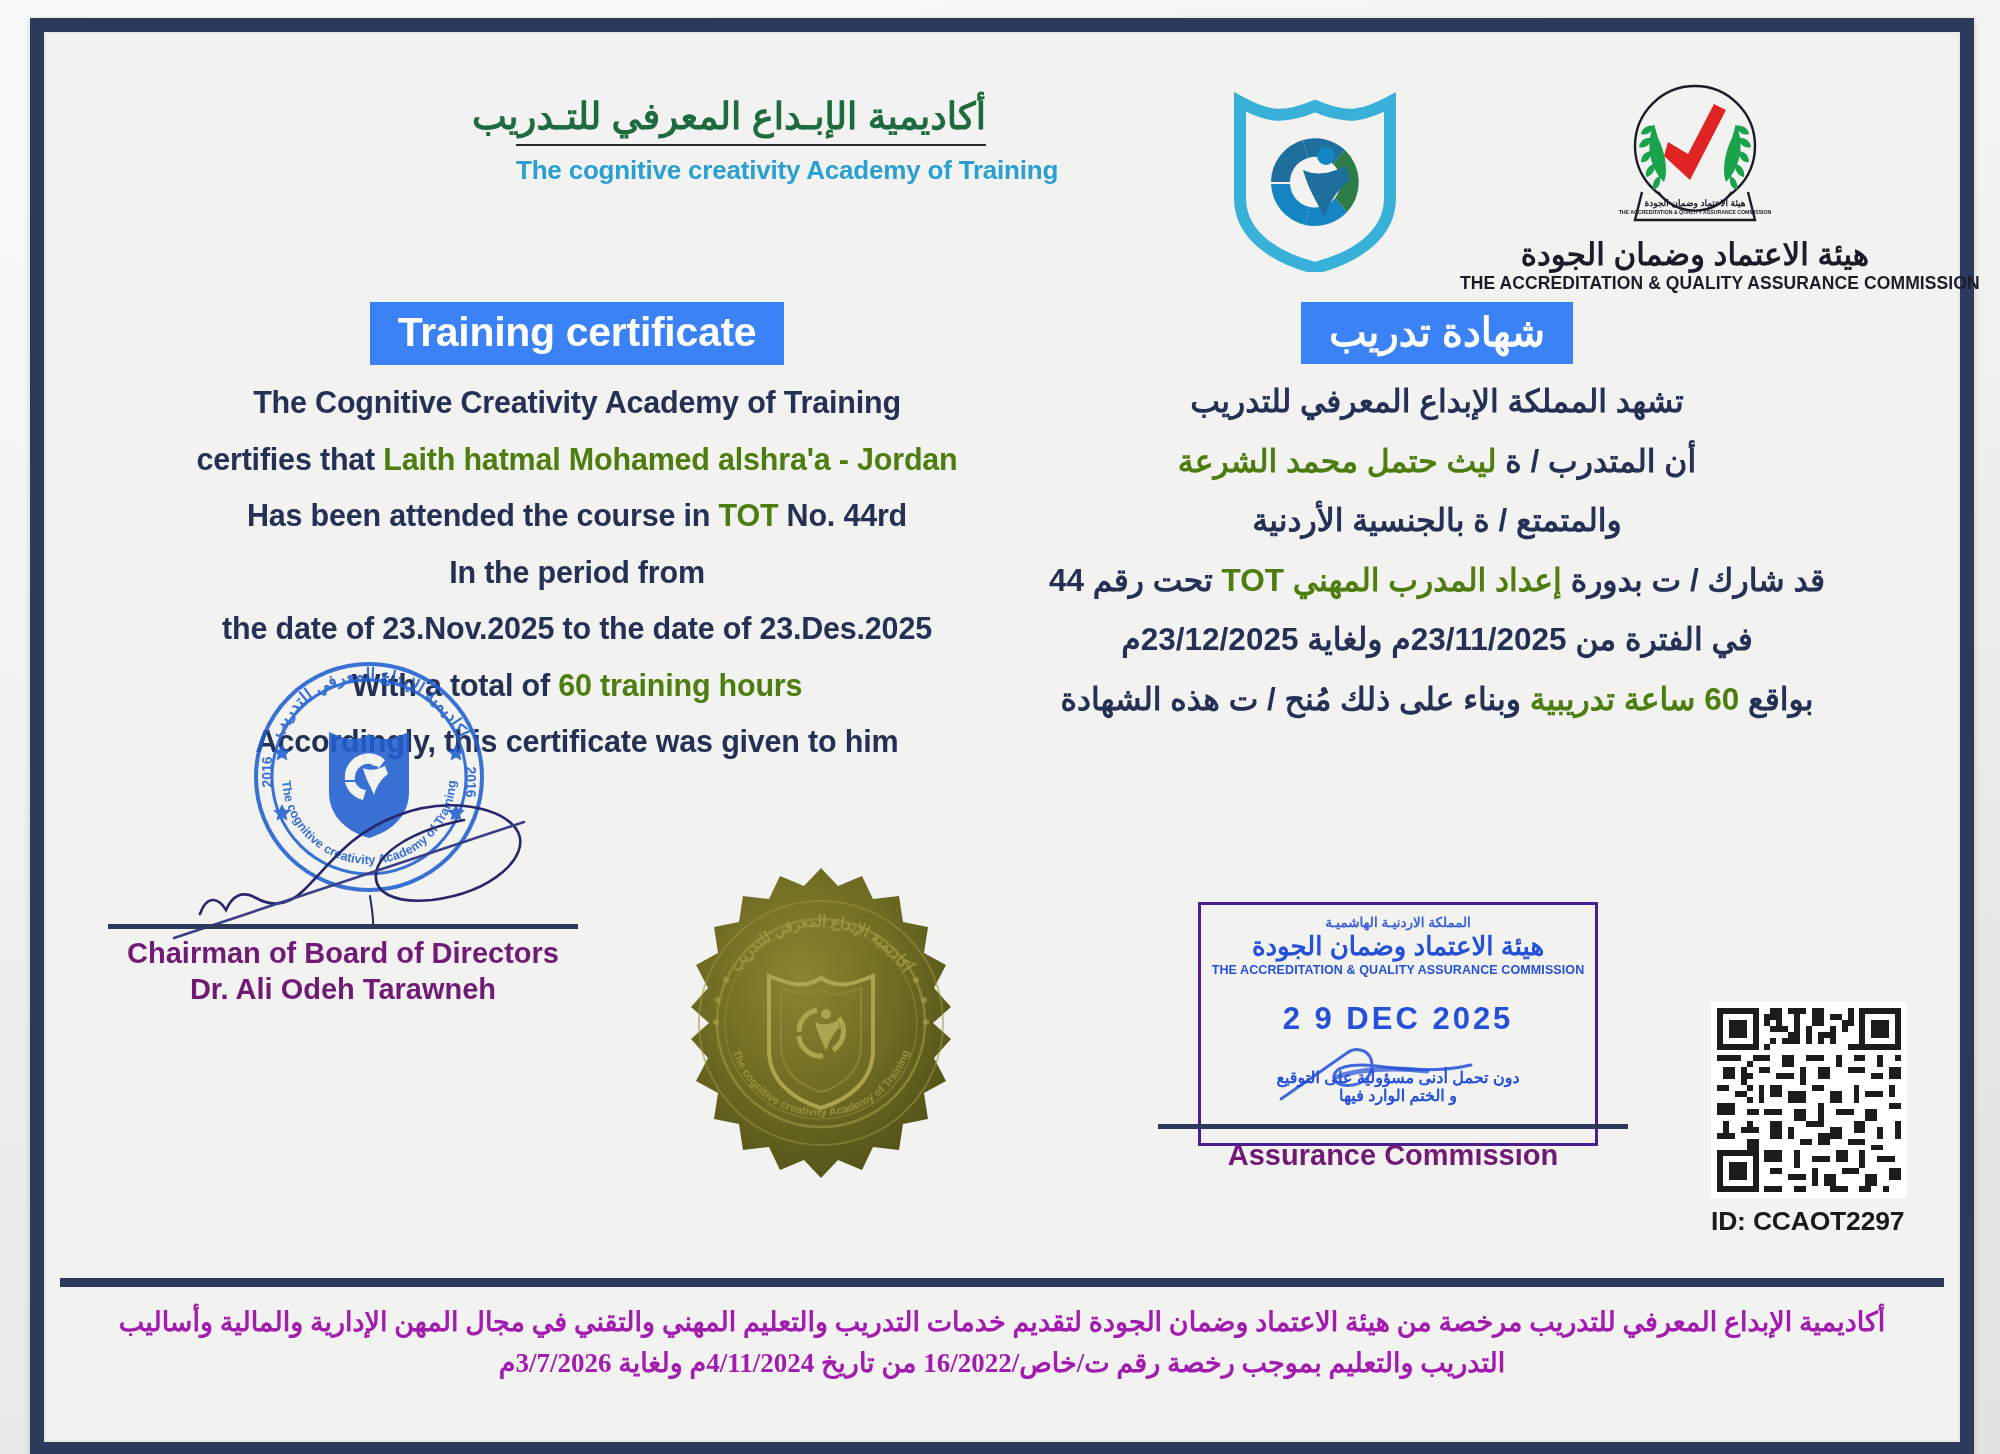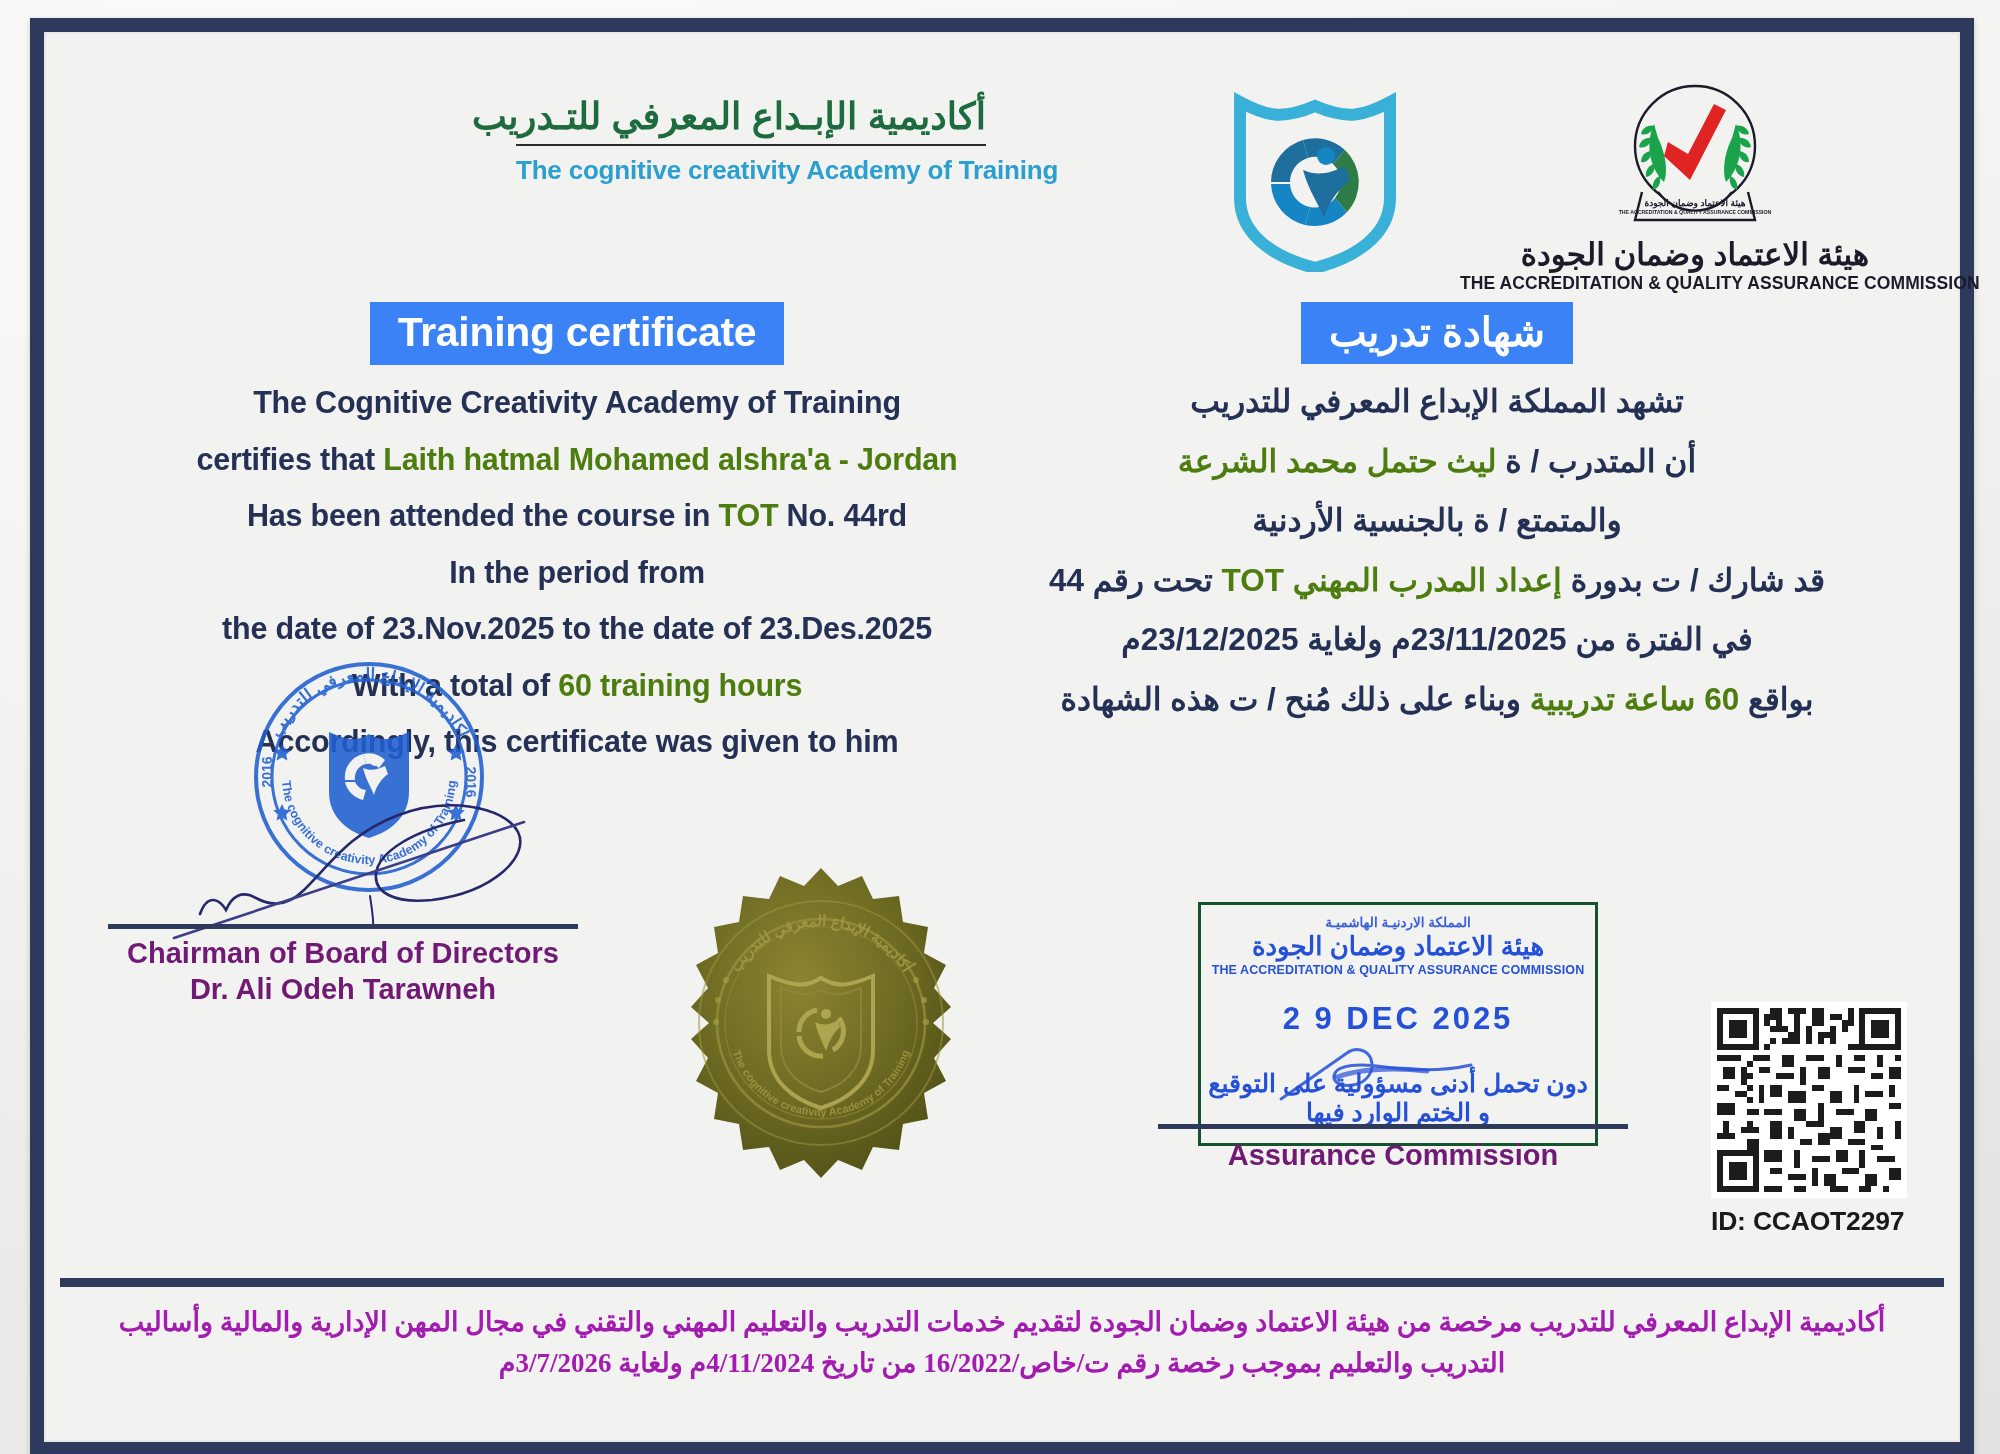--- a/index.html
+++ b/index.html
@@ -186,30 +186,30 @@
   }
   
   .stamp-rect {
     position: absolute;
     left: 1152px; top: 868px;
     width: 400px; height: 244px;
   }
   .stamp-rect-box {
     position: absolute;
     left: 0; top: 0; right: 0; bottom: 0;
-    border: 3px solid #14532d;
+    border: 3px solid #4c1d95;
     color: #2550d8;
     text-align: center;
     padding-top: 9px;
   }
   .sr-kingdom { font-size: 13.5px; font-weight: bold; direction: rtl; letter-spacing: 1px; opacity:.9; }
   .sr-ar { font-size: 26px; font-weight: bold; direction: rtl; margin-top: 1px; letter-spacing: 1px; }
   .sr-en { font-size: 12.5px; font-weight: bold; letter-spacing: .1px; margin-top: 1px; }
   .sr-date { font-size: 31px; font-weight: bold; margin-top: 24px; letter-spacing: 3px; }
-  .sr-note { font-size: 25px; font-weight: bold; direction: rtl; line-height: 1.14; margin-top: 32px; }
+  .sr-note { font-size: 16px; font-weight: bold; direction: rtl; line-height: 1.14; margin-top: 32px; }
   .sr-scribble {
     position: absolute;
     left: 74px; top: 132px;
     width: 230px; height: 70px;
     pointer-events: none;
   }
 
   
   .qr-wrap { position: absolute; right: 42px; top: 968px; width: 205px; text-align: left; }
   .qr-id { margin-top: 4px; font-size: 26.5px; font-weight: bold; color: #1a1a1a; letter-spacing: -.2px; white-space: nowrap; }

